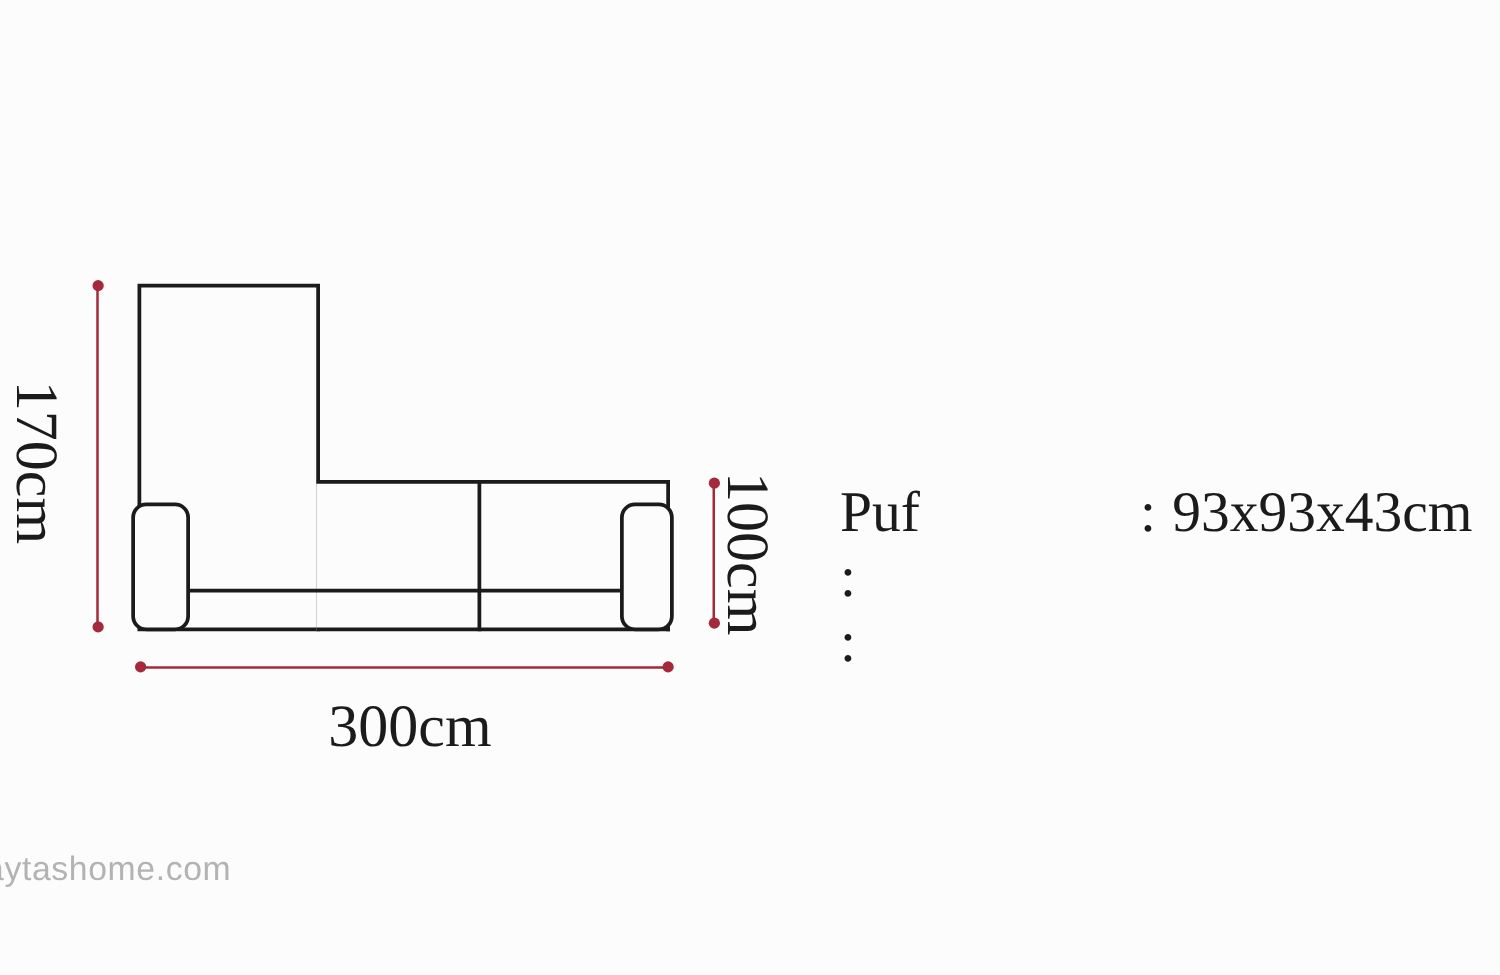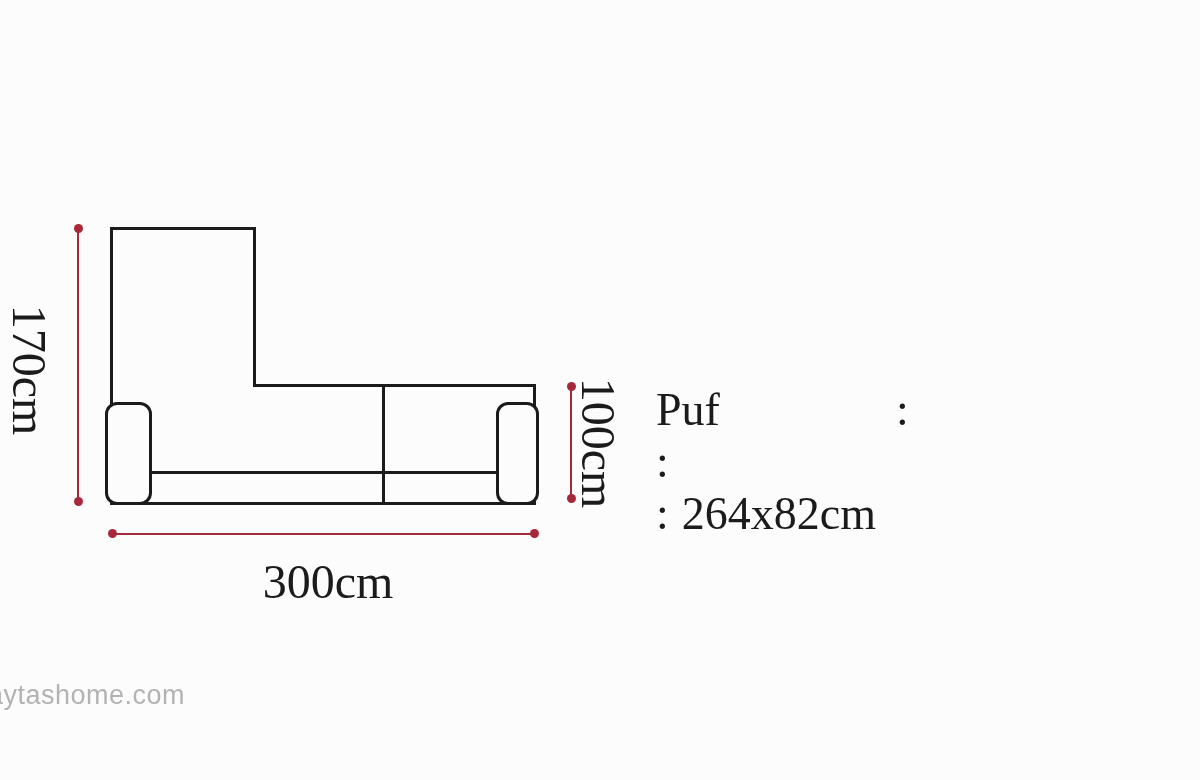--- a/index.html
+++ b/index.html
@@ -52,21 +52,21 @@
     font-size: 48px; color: var(--text); white-space: nowrap;
   }
   .dim-label span { display: inline-block; }
   .lbl-height { left: 29px;  top: 370px; }
   .lbl-depth  { left: 598px; top: 443px; }
   .lbl-width  { left: 328px; top: 581px; }
   .lbl-height span, .lbl-depth span { transform: translate(-50%, -50%) rotate(90deg); }
   .lbl-width span { transform: translate(-50%, -50%); }
   
   .specs {
-    position: absolute; left: 656px; top: 384px; z-index: 4;
+    position: absolute; left: 672px; top: 384px; z-index: 4;
     font-size: 46px; line-height: 52px; color: var(--text);
   }
   .spec-row { display: flex; white-space: nowrap; }
   .spec-label { width: 240px; }
   .spec-colon { margin-right: 13px; }
   
   .watermark {
     position: absolute; left: -12px; top: 680px; z-index: 4;
     font-family: "Liberation Sans", "DejaVu Sans", sans-serif;
     font-size: 27px; font-weight: 300; letter-spacing: 0.5px;
@@ -105,25 +105,25 @@
     <div class="dim-line h dim-width"></div>
     <div class="dot" style="left:108px; top:529px;"></div>
     <div class="dot" style="left:530px; top:529px;"></div>
     <div class="dim-label lbl-width"><span>300cm</span></div>
   </div>
 
   <div class="specs">
     <div class="spec-row">
       <span class="spec-label">Puf</span>
       <span class="spec-colon">:</span>
+      <span class="spec-value">93x93x43cm</span>
     </div>
     <div class="spec-row">
       <span class="spec-colon">:</span>
     </div>
     <div class="spec-row">
       <span class="spec-colon">:</span>
-      <span class="spec-value">264x82cm</span>
     </div>
   </div>
 
   <div class="watermark">aytashome.com</div>
 
 </div>
 
 </body></html>

